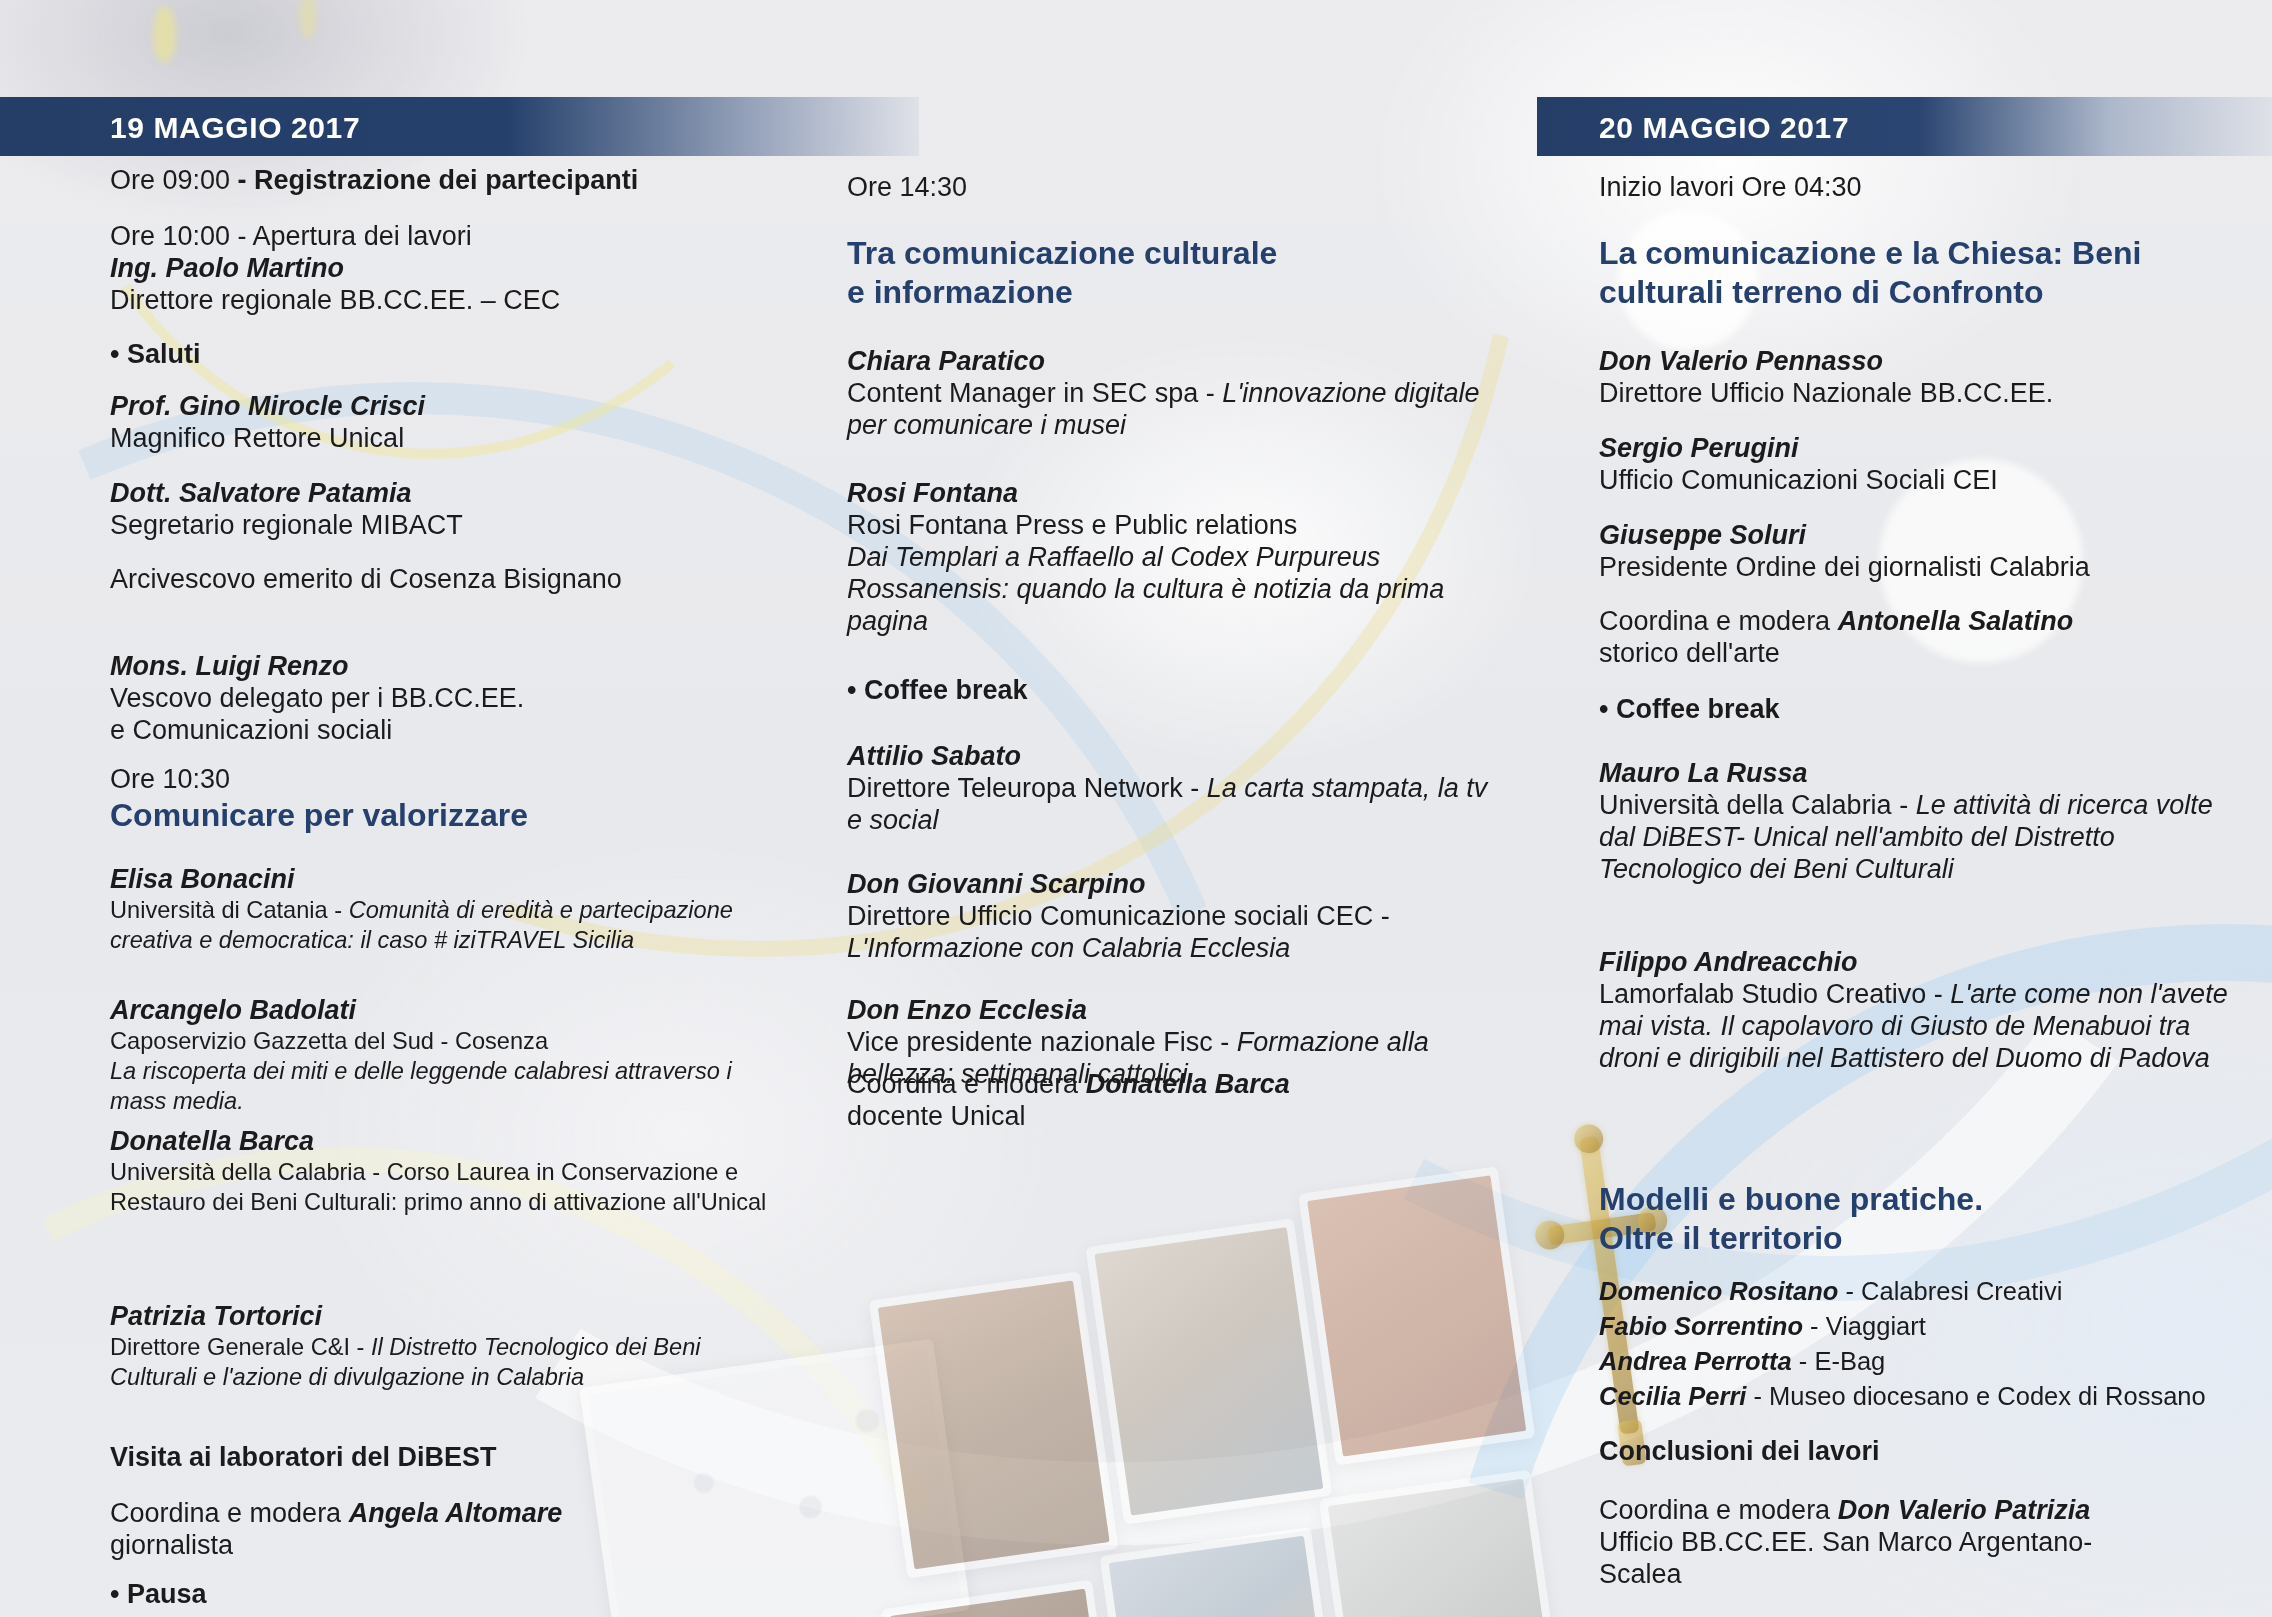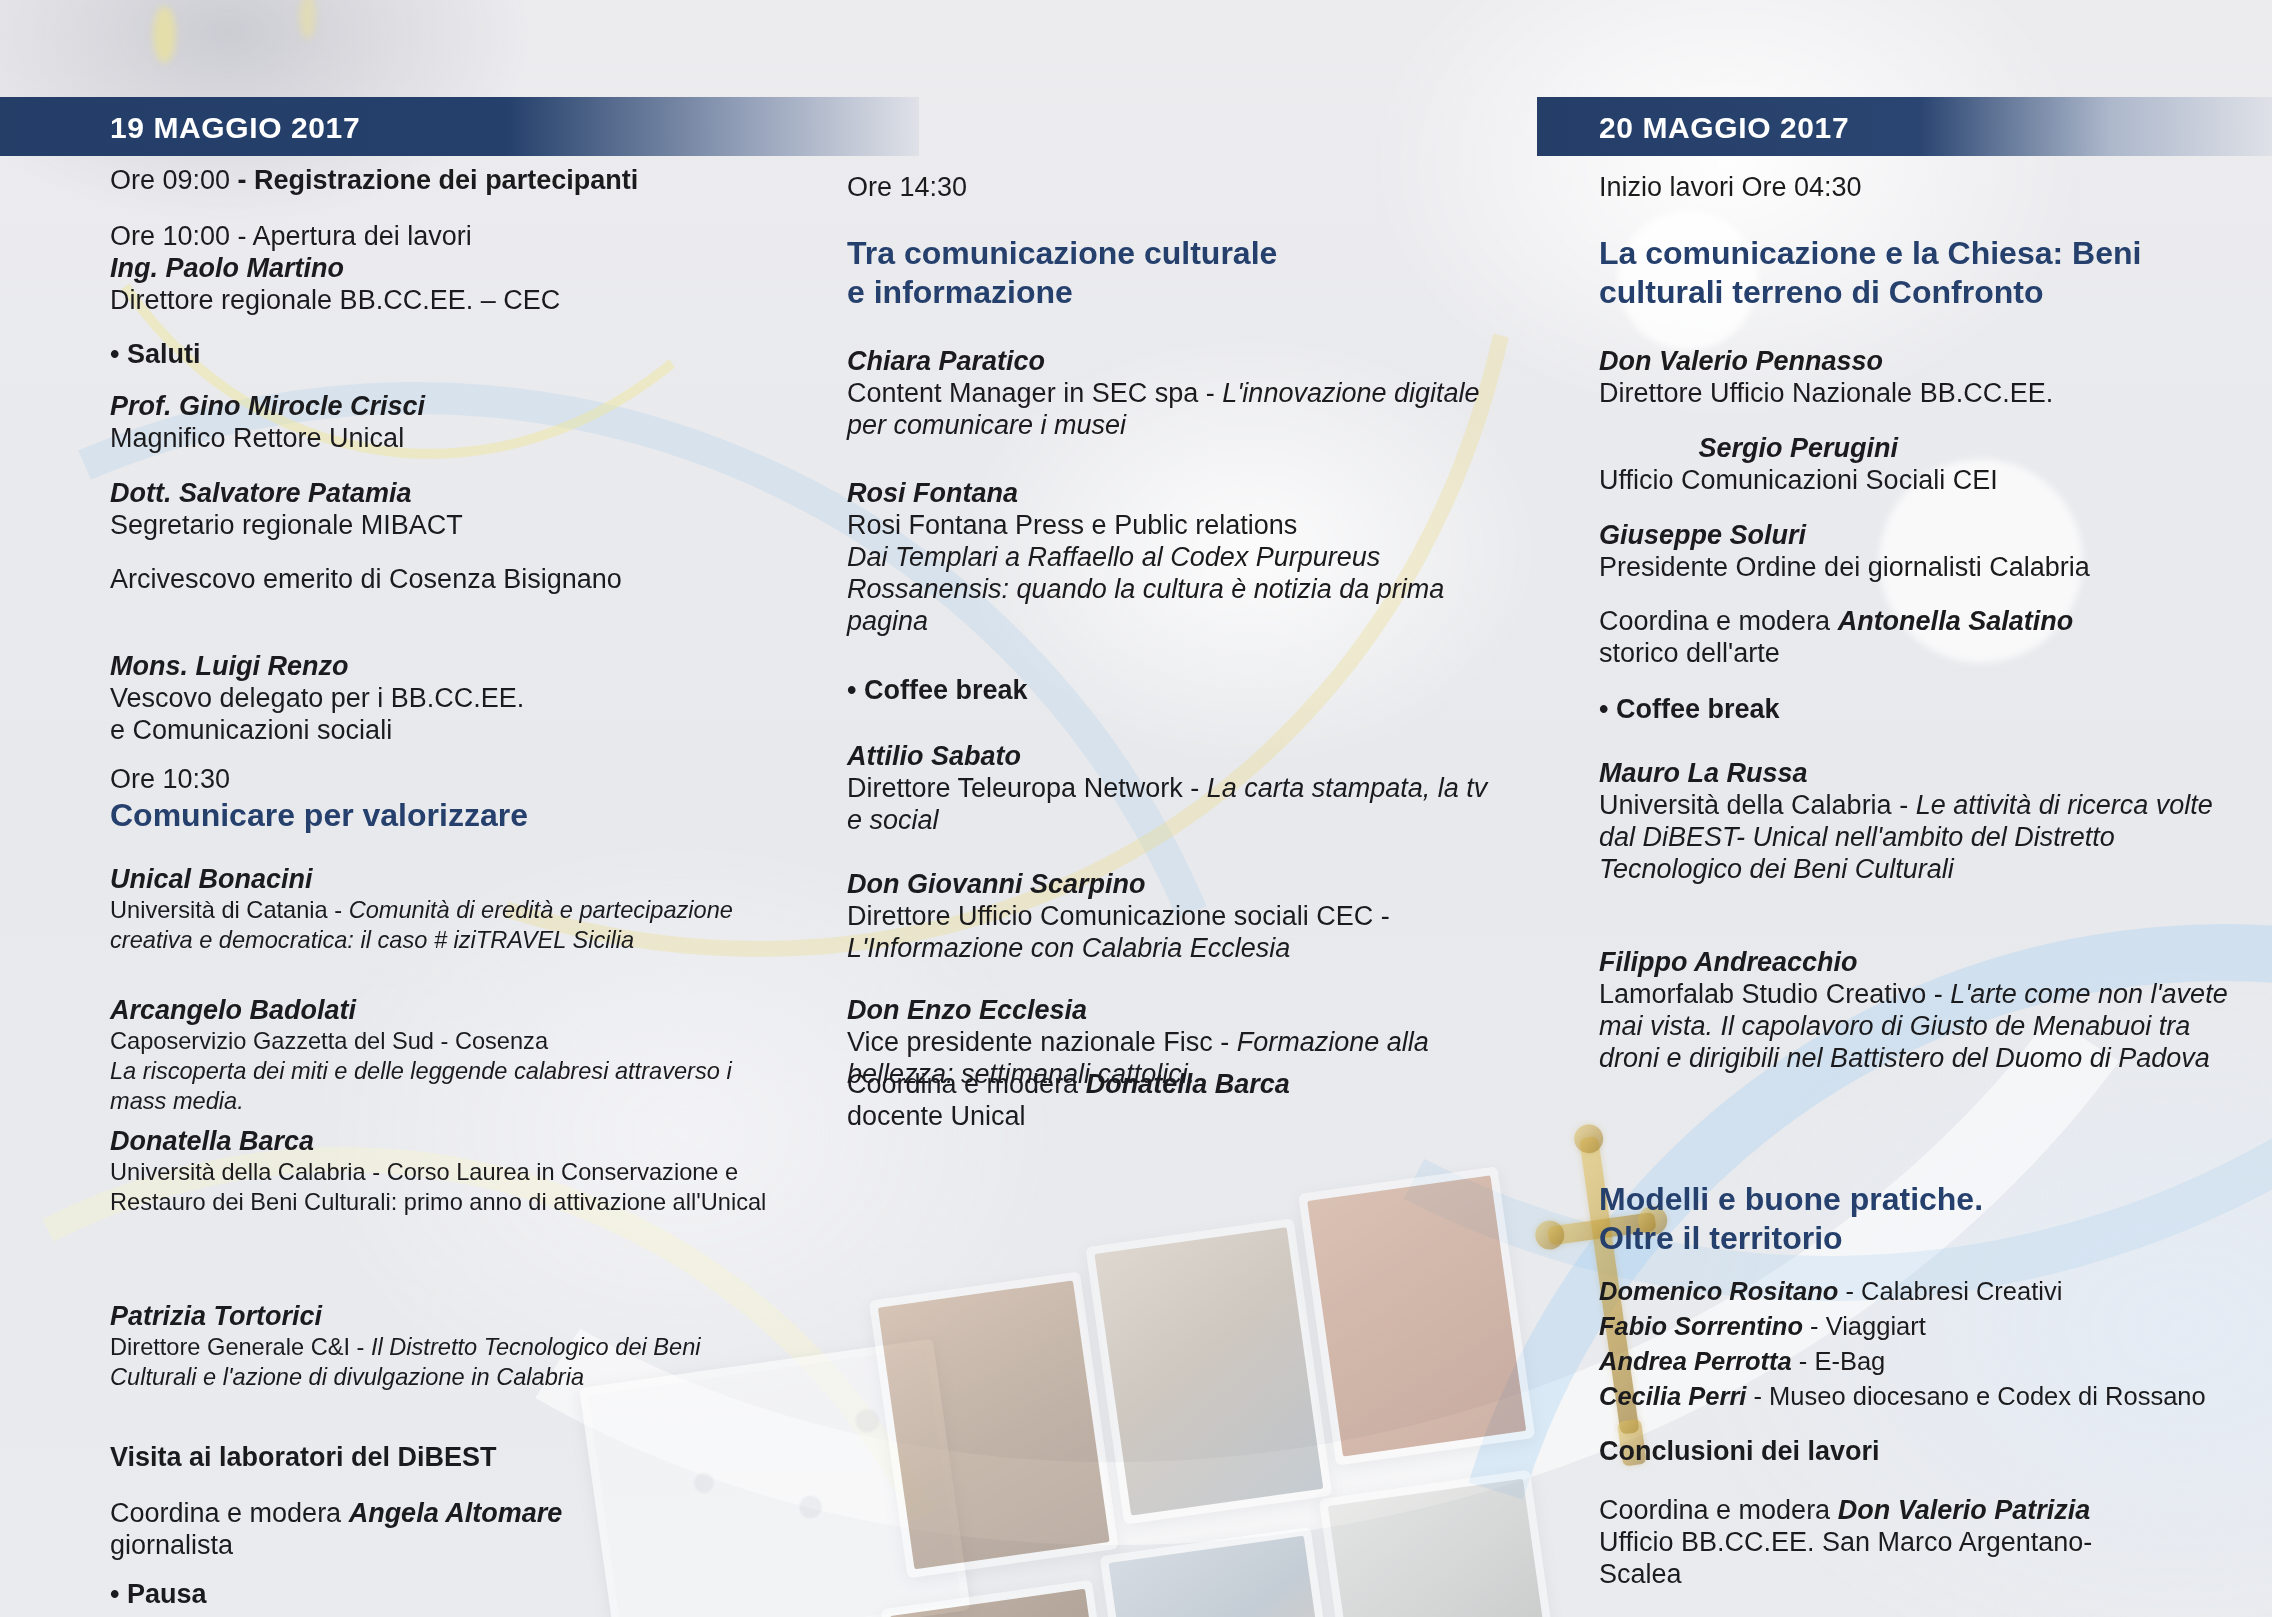--- a/index.html
+++ b/index.html
@@ -113,21 +113,21 @@
     <div>Arcivescovo emerito di Cosenza Bisignano</div>
   </div>
   <div class="blk t" style="top:650px;">
     <div class="bi">Mons. Luigi Renzo</div>
     <div>Vescovo delegato per i BB.CC.EE.</div>
     <div>e Comunicazioni sociali</div>
   </div>
   <div class="blk t" style="top:763px;">Ore 10:30</div>
   <div class="blk hd" style="top:796px;">Comunicare per valorizzare</div>
   <div class="blk" style="top:863px;">
-    <div class="t bi">Unical Bonacini</div>
+    <div class="t bi">Elisa Bonacini</div>
     <div class="sm"><span>Università di Catania - </span><span class="i">Comunità di eredità e partecipazione creativa e democratica: il caso # iziTRAVEL Sicilia</span></div>
   </div>
   <div class="blk" style="top:994px;">
     <div class="t bi">Arcangelo Badolati</div>
     <div class="sm">Caposervizio Gazzetta del Sud - Cosenza</div>
     <div class="sm i">La riscoperta dei miti e delle leggende calabresi attraverso i mass media.</div>
   </div>
   <div class="blk" style="top:1125px;">
     <div class="t bi">Donatella Barca</div>
     <div class="sm">Università della Calabria - Corso Laurea in Conservazione e Restauro dei Beni Culturali: primo anno di attivazione all'Unical</div>
@@ -181,21 +181,21 @@
 <div class="col" style="left:1599px;width:640px;">
   <div class="blk t" style="top:171px;">Inizio lavori Ore 04:30</div>
   <div class="blk hd" style="top:234px;">
     <div>La comunicazione e la Chiesa: Beni</div>
     <div>culturali terreno di Confronto</div>
   </div>
   <div class="blk" style="top:345px;">
     <div class="t bi">Don Valerio Pennasso</div>
     <div class="t">Direttore Ufficio Nazionale BB.CC.EE.</div>
   </div>
-  <div class="blk" style="top:432px;text-align:center;">
+  <div class="blk" style="top:432px;">
     <div class="t bi">Sergio Perugini</div>
     <div class="t">Ufficio Comunicazioni Sociali CEI</div>
   </div>
   <div class="blk" style="top:519px;">
     <div class="t bi">Giuseppe Soluri</div>
     <div class="t">Presidente Ordine dei giornalisti Calabria</div>
   </div>
   <div class="blk t" style="top:605px;">
     <div><span>Coordina e modera </span><span class="bi">Antonella Salatino</span></div>
     <div>storico dell'arte</div>

